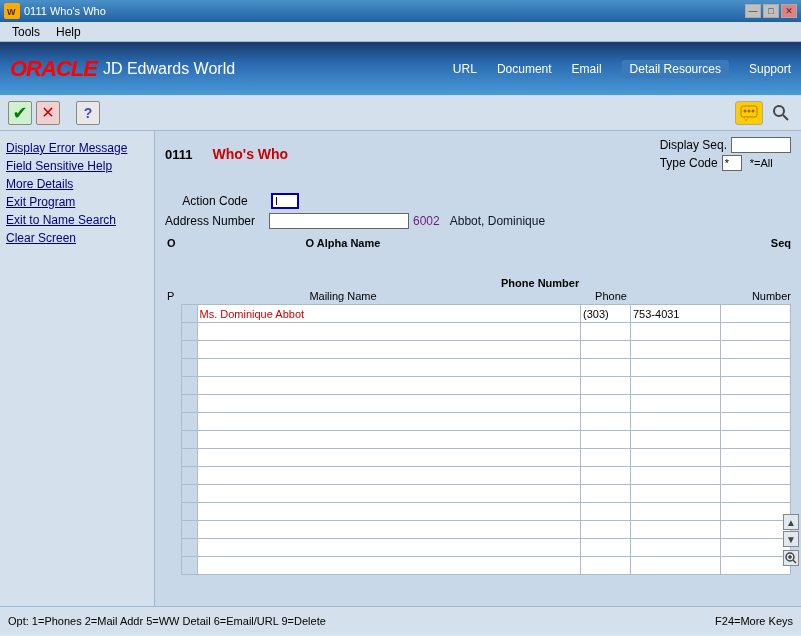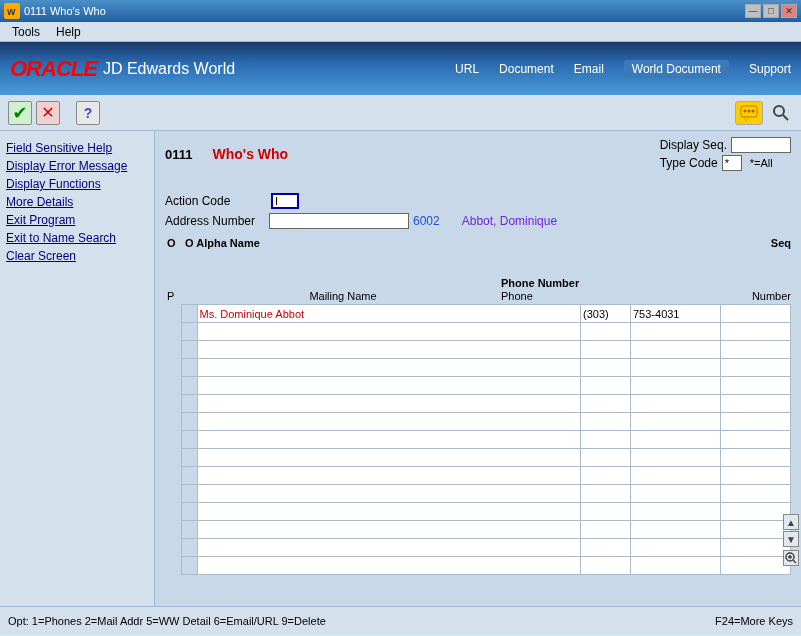--- a/index.html
+++ b/index.html
@@ -157,21 +157,21 @@
       padding: 0 2px;
     }
 
     
     .action-row {
       display: flex;
       align-items: center;
       margin-bottom: 4px;
       gap: 6px;
     }
-    .action-label { font-size: 12px; color: #000; width: 100px; }
+    .action-label { font-size: 12px; color: #000; width: 100px; text-align: center; }
     .action-input {
       border: 1px solid #666;
       background: white;
       width: 30px;
       height: 16px;
       font-size: 11px;
       padding: 0 2px;
       border: 2px solid #0000aa;
     }
 
@@ -184,22 +184,22 @@
     }
     .address-label { font-size: 12px; color: #000; width: 100px; }
     .address-input {
       border: 1px solid #666;
       background: white;
       width: 140px;
       height: 16px;
       font-size: 11px;
       padding: 0 2px;
     }
-    .address-value { color: #1d4ed8; font-size: 12px; }
-    .address-name { color: #6d28d9; font-size: 12px; margin-left: 18px; }
+    .address-value { color: #701a75; font-size: 12px; }
+    .address-name { color: #0f172a; font-size: 12px; margin-left: 6px; }
 
     
     .table-container {
       background: #c8d8e8;
     }
 
     .data-table {
       width: 100%;
       border-collapse: collapse;
     }
@@ -295,21 +295,21 @@
   <span class="menu-item">Help</span>
 </div>
 
 <div id="header">
   <span id="oracle-logo">ORACLE</span>
   <span id="jde-text">JD Edwards World</span>
   <div id="nav-links">
     <span class="nav-link">URL</span>
     <span class="nav-link">Document</span>
     <span class="nav-link">Email</span>
-    <span class="nav-link highlight">World Document</span>
+    <span class="nav-link highlight">Detail Resources</span>
     <span class="nav-link">Support</span>
   </div>
 </div>
 
 <div id="toolbar">
   <div class="toolbar-btn green">
     <span class="btn-check">✔</span>
   </div>
   <div class="toolbar-btn red">
     <span class="btn-x">✕</span>
@@ -333,23 +333,22 @@
         <circle cx="6" cy="6" r="5" fill="none" stroke="#444" stroke-width="2"></circle>
         <line x1="10" y1="10" x2="15" y2="15" stroke="#444" stroke-width="2"></line>
       </svg>
     </div>
   </div>
 </div>
 
 <div id="main">
 
   <div id="sidebar">
+    <div class="sidebar-item">Display Error Message</div>
     <div class="sidebar-item">Field Sensitive Help</div>
-    <div class="sidebar-item">Display Error Message</div>
-    <div class="sidebar-item">Display Functions</div>
     <div class="sidebar-item">More Details</div>
     <div class="sidebar-item">Exit Program</div>
     <div class="sidebar-item">Exit to Name Search</div>
     <div class="sidebar-item">Clear Screen</div>
   </div>
 
   <div id="content">
 
     <div class="form-header">
       <span class="form-id">0111</span>
@@ -376,28 +375,28 @@
       <span class="address-label">Address Number</span>
       <input class="address-input" value="" style="">
       <span class="address-value">6002</span>
       <span class="address-name">Abbot, Dominique</span>
     </div>
 
     <div class="table-container">
 
       <div style="display:flex; font-size:11px; font-weight:bold; color:#000; margin-bottom:1px; padding-left:2px;">
         <span style="width:18px;">O</span>
-        <span style="flex:1;">O Alpha Name</span>
+        <span style="flex:1;text-align:center;">O Alpha Name</span>
         <span style="width:220px;margin-top:40px;">Phone Number</span>
         <span style="width:70px; text-align:right;">Seq</span>
       </div>
       <div style="display:flex; font-size:11px; color:#000; margin-bottom:2px; padding-left:2px;">
         <span style="width:18px;">P</span>
         <span style="flex:1; text-align:center;">Mailing Name</span>
-        <span style="width:220px; text-align:left;">Phone</span>
+        <span style="width:220px; text-align:center;">Phone</span>
         <span style="width:70px; text-align:right;">Number</span>
       </div>
 
       <table class="data-table">
         <tbody id="table-body">
         <tr>
     <td class="col-opt"></td>
     <td class="col-p-cell"></td>
     <td class="mailing-cell" style="color:#cc0000;">Ms. Dominique Abbot</td>
     <td class="area-code-cell">(303)</td>

